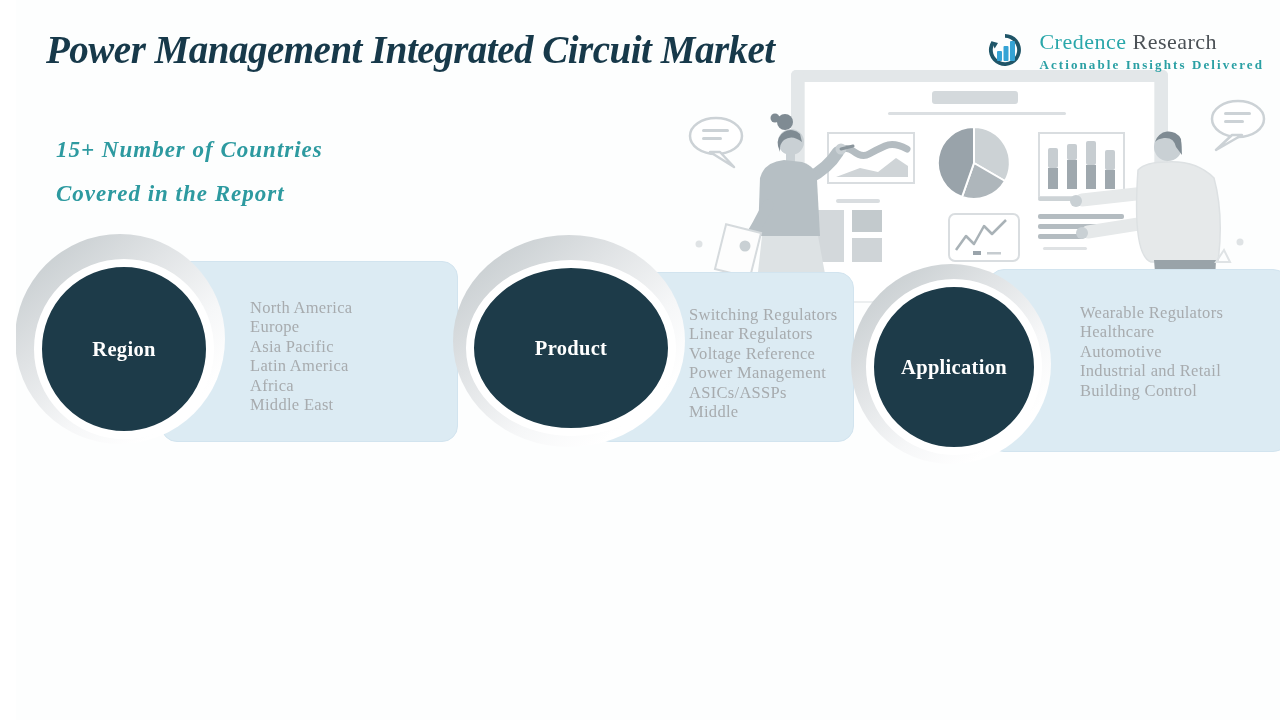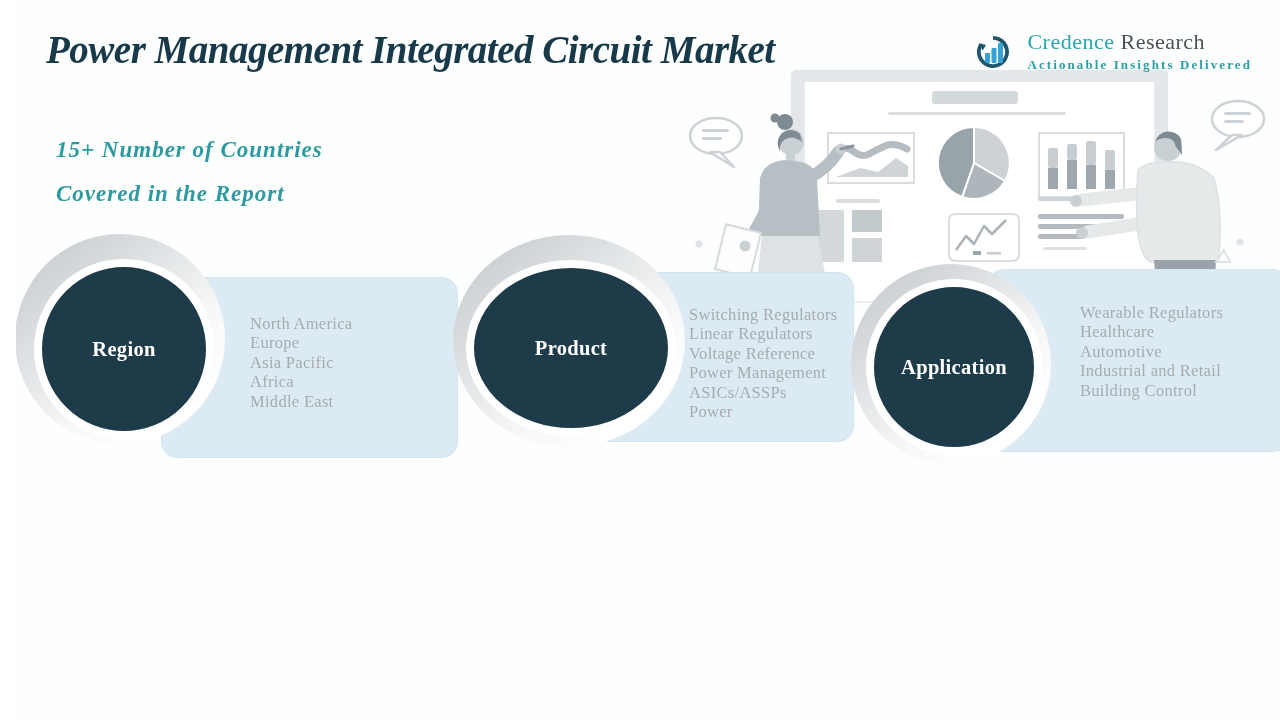--- a/index.html
+++ b/index.html
@@ -7,21 +7,21 @@
     position:relative;width:1280px;height:720px;overflow:hidden;
     background:#fdfefe;font-family:Liberation Serif, serif;margin-left:16px;
   }
   
   .title{
     position:absolute;left:30px;top:27px;margin:0;
     font-size:39px;font-weight:bold;font-style:italic;
     color:#17394a;letter-spacing:-0.5px;white-space:nowrap;z-index:6;
   }
   .logo{
-    position:absolute;right:44px;top:30px;display:flex;align-items:center;gap:14px;z-index:6;
+    position:absolute;right:32px;top:30px;display:flex;align-items:flex-start;gap:14px;z-index:6;
   }
   .logo-icon{width:40px;height:40px;flex:0 0 auto;}
   .logo-text{display:flex;flex-direction:column;}
   .logo-brand{font-size:22px;line-height:24px;letter-spacing:0.5px;}
   .logo-brand .brand1{color:#29a7aa;}
   .logo-brand .brand2{color:#4b5156;}
   .logo-tagline{
     font-size:13px;letter-spacing:2.1px;color:#2aa0a4;font-weight:bold;margin-top:3px;
     white-space:nowrap;
   }
@@ -45,21 +45,21 @@
   .halo{position:absolute;border-radius:50%;z-index:3;
     background:linear-gradient(140deg,#bfc6c9 0%,#dfe2e4 35%,#f6f7f8 62%,#ffffff 82%);}
   .bubble{
     position:absolute;border-radius:50%;background:#1d3b49;border:8px solid #ffffff;
     display:flex;align-items:center;justify-content:center;z-index:4;box-sizing:content-box;
   }
   .bubble span{color:#ffffff;font-weight:bold;font-size:20.5px;letter-spacing:0.3px;}
   
   .g1 .halo{left:-1px;top:234px;width:210px;height:210px;}
   .g1 .bubble{left:18px;top:259px;width:164px;height:164px;}
-  .g1 .card{left:145px;top:277px;width:297px;height:181px;}
+  .g1 .card{left:145px;top:261px;width:297px;height:181px;}
   .g1 .card ul{padding:36px 0 0 88px;}
   
   .g2 .halo{left:437px;top:235px;width:232px;height:212px;}
   .g2 .bubble{left:450px;top:260px;width:194px;height:160px;}
   .g2 .card{left:578px;top:272px;width:260px;height:170px;}
   .g2 .card ul{padding:32px 0 0 94px;}
   
   .g3 .halo{left:835px;top:264px;width:200px;height:200px;}
   .g3 .bubble{left:850px;top:279px;width:160px;height:160px;}
   .g3 .card{left:972px;top:269px;width:301px;height:183px;}
@@ -201,39 +201,40 @@
     <span>15+ Number of Countries</span><br>
     <span>Covered in the Report</span>
   </p>
 
   <div class="group g1">
     <div class="card">
       <ul>
           <li>North America</li>
           <li>Europe</li>
           <li>Asia Pacific</li>
+          <li>Latin America</li>
           <li>Africa</li>
           <li>Middle East</li>
         </ul>
     </div>
     <div class="halo"></div>
     <div class="bubble">
       <span>Region</span>
     </div>
   </div>
 
   <div class="group g2">
     <div class="card">
       <ul>
           <li>Switching Regulators</li>
           <li>Linear Regulators</li>
           <li>Voltage Reference</li>
           <li>Power Management</li>
           <li>ASICs/ASSPs</li>
-          <li>Power</li>
+          <li>Middle</li>
         </ul>
     </div>
     <div class="halo"></div>
     <div class="bubble">
       <span>Product</span>
     </div>
   </div>
 
   <div class="group g3">
     <div class="card">

